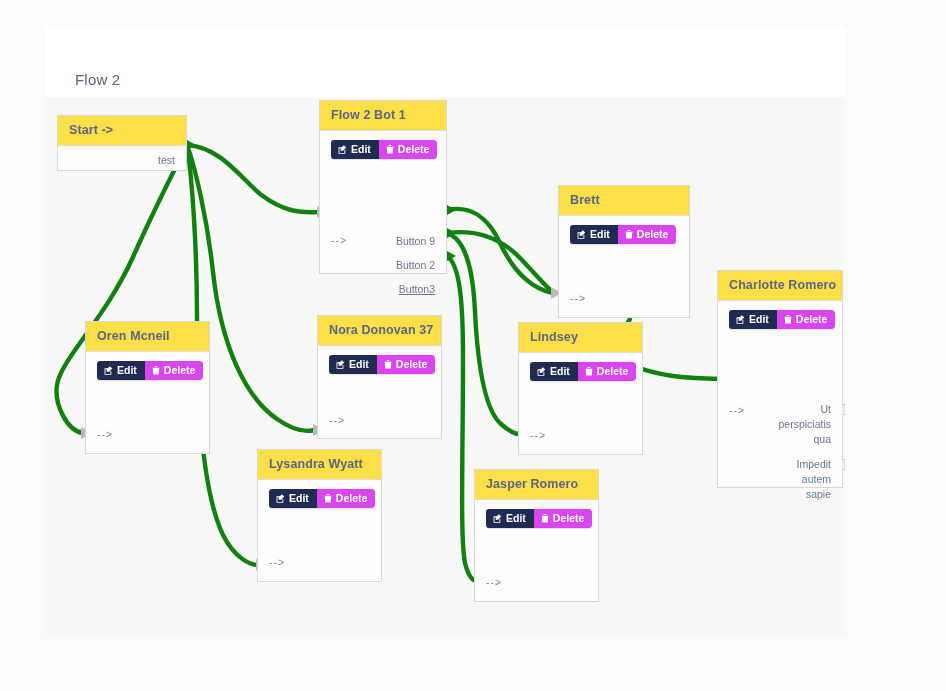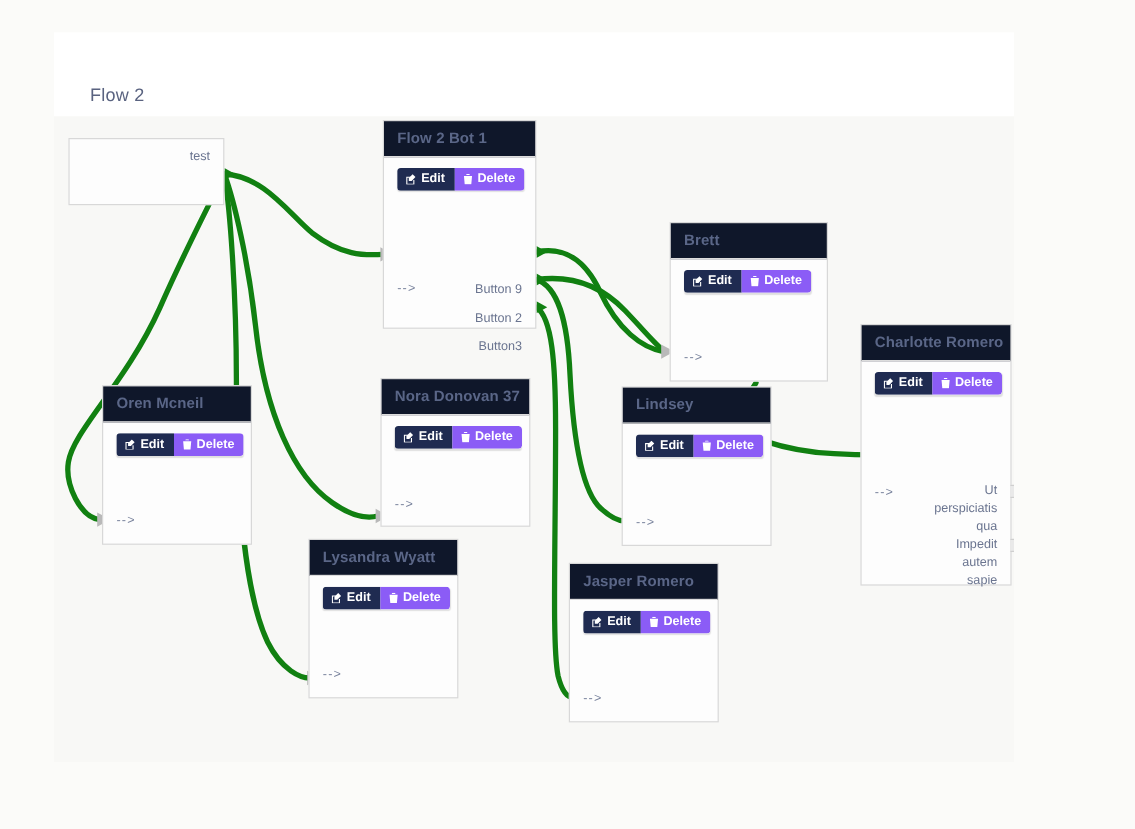--- a/index.html
+++ b/index.html
@@ -35,21 +35,21 @@
 
   
   .node{
     position:absolute;
     background:#fdfdfd;
     border:1px solid #d8d8d8;
     box-sizing:border-box;
     box-shadow:0 0 0 0 rgba(0,0,0,0);
   }
   .node-head{
-    background:#0f172a;
+    background:#fde047;
     border-bottom:1px solid #dddddd;
     padding:7px 10px 8px 11px;
     font-size:12.5px;
     color:#5a6687;
     font-weight:bold;
     letter-spacing:.1px;
     white-space:nowrap;
     overflow:hidden;
   }
   .node-head.plain{font-weight:bold;}
@@ -66,21 +66,21 @@
   .btn{
     display:inline-flex;align-items:center;gap:4px;
     font-size:10.5px;font-weight:bold;color:#ffffff;
     padding:4px 8px 4px 7px;
     line-height:1;
     white-space:nowrap;
     cursor:pointer;
     user-select:none;
   }
   .btn-edit{background:#1f2b51;}
-  .btn-delete{background:#8b5cf6;border-radius:0 3px 3px 0;}
+  .btn-delete{background:#d946ef;border-radius:0 3px 3px 0;}
   .btn svg{display:block;}
 
   
   .port-row{
     position:relative;
     font-size:10.5px;
     color:#6b7590;
     padding:1px 11px 1px 11px;
     line-height:16px;
     white-space:nowrap;
@@ -165,20 +165,21 @@
         <path d="M268,327 L279,333 L268,339 z" fill="#b9b9b9"></path>
         <path d="M211,462 L222,468 L211,474 z" fill="#b9b9b9"></path>
         <path d="M506,190 L517,196 L506,202 z" fill="#b9b9b9"></path>
         <path d="M476,331 L487,337 L476,343 z" fill="#b9b9b9"></path>
         <path d="M432,478 L443,484 L432,490 z" fill="#b9b9b9"></path>
         <path d="M682,276 L693,282 L682,288 z" fill="#b9b9b9"></path>
       </g>
     </svg>
 
     <div class="node" style="left:12px;top:18px;width:130px;height:56px;">
+      <div class="node-head plain">Start -&gt;</div>
       <div class="node-body" style="height:27px;">
         <div class="port-row port-out" style="padding-top:6px;">
           <span>test</span>
         </div>
       </div>
     </div>
 
     <div class="node" style="left:274px;top:3px;width:128px;height:174px;">
       <div class="node-head">Flow 2 Bot 1</div>
       <div class="node-body" style="height:145px;">
@@ -206,21 +207,21 @@
           <span>--&gt;</span>
         </div>
 
         <div style="position:absolute;left:0;top:101px;width:100%;">
           <div class="port-row port-out">
             <span>Button 9</span>
           </div>
           <div class="port-row port-out" style="margin-top:6px;">
             <span>Button 2</span>
           </div>
-          <div class="port-row port-out" style="margin-top:6px;">
+          <div class="port-row port-out" style="margin-top:6px;text-decoration:underline;">
             <span>Button3</span>
           </div>
         </div>
       </div>
     </div>
 
     <div class="node" style="left:40px;top:224px;width:125px;height:133px;">
       <div class="node-head">Oren Mcneil</div>
       <div class="node-body" style="height:104px;">
         <div class="btn-group">
@@ -415,21 +416,21 @@
           <span>--&gt;</span>
         </div>
 
         <div style="position:absolute;left:0;top:101px;width:100%;">
           <div class="multiline" style="position:relative;">
             <div class="out-stub" style="top:2px;"></div>
             <div>Ut</div>
             <div>perspiciatis</div>
             <div>qua</div>
           </div>
-          <div class="multiline" style="position:relative;text-align:right;">
+          <div class="multiline" style="position:relative;margin-top:10px;text-align:right;">
             <div class="out-stub" style="top:2px;"></div>
             <div>Impedit</div>
             <div>autem</div>
             <div>sapie</div>
           </div>
         </div>
       </div>
     </div>
 
   </div>

